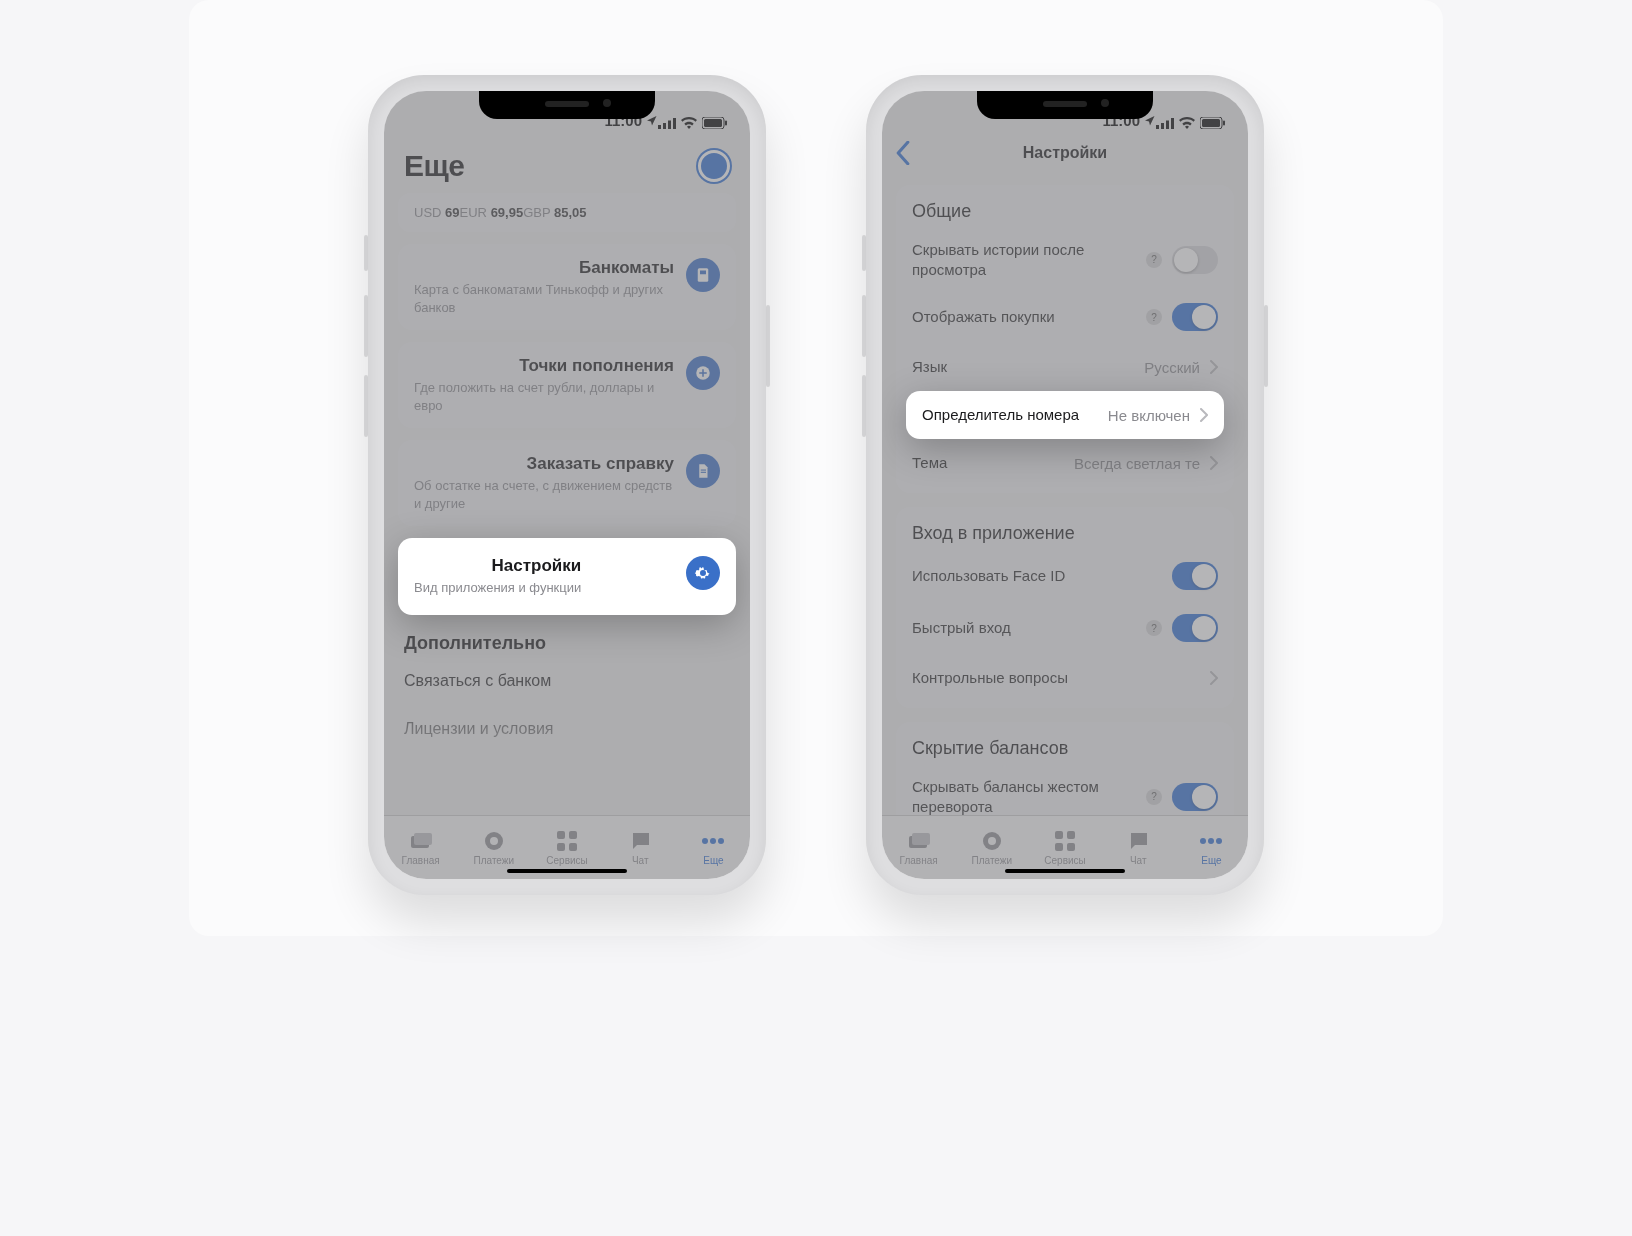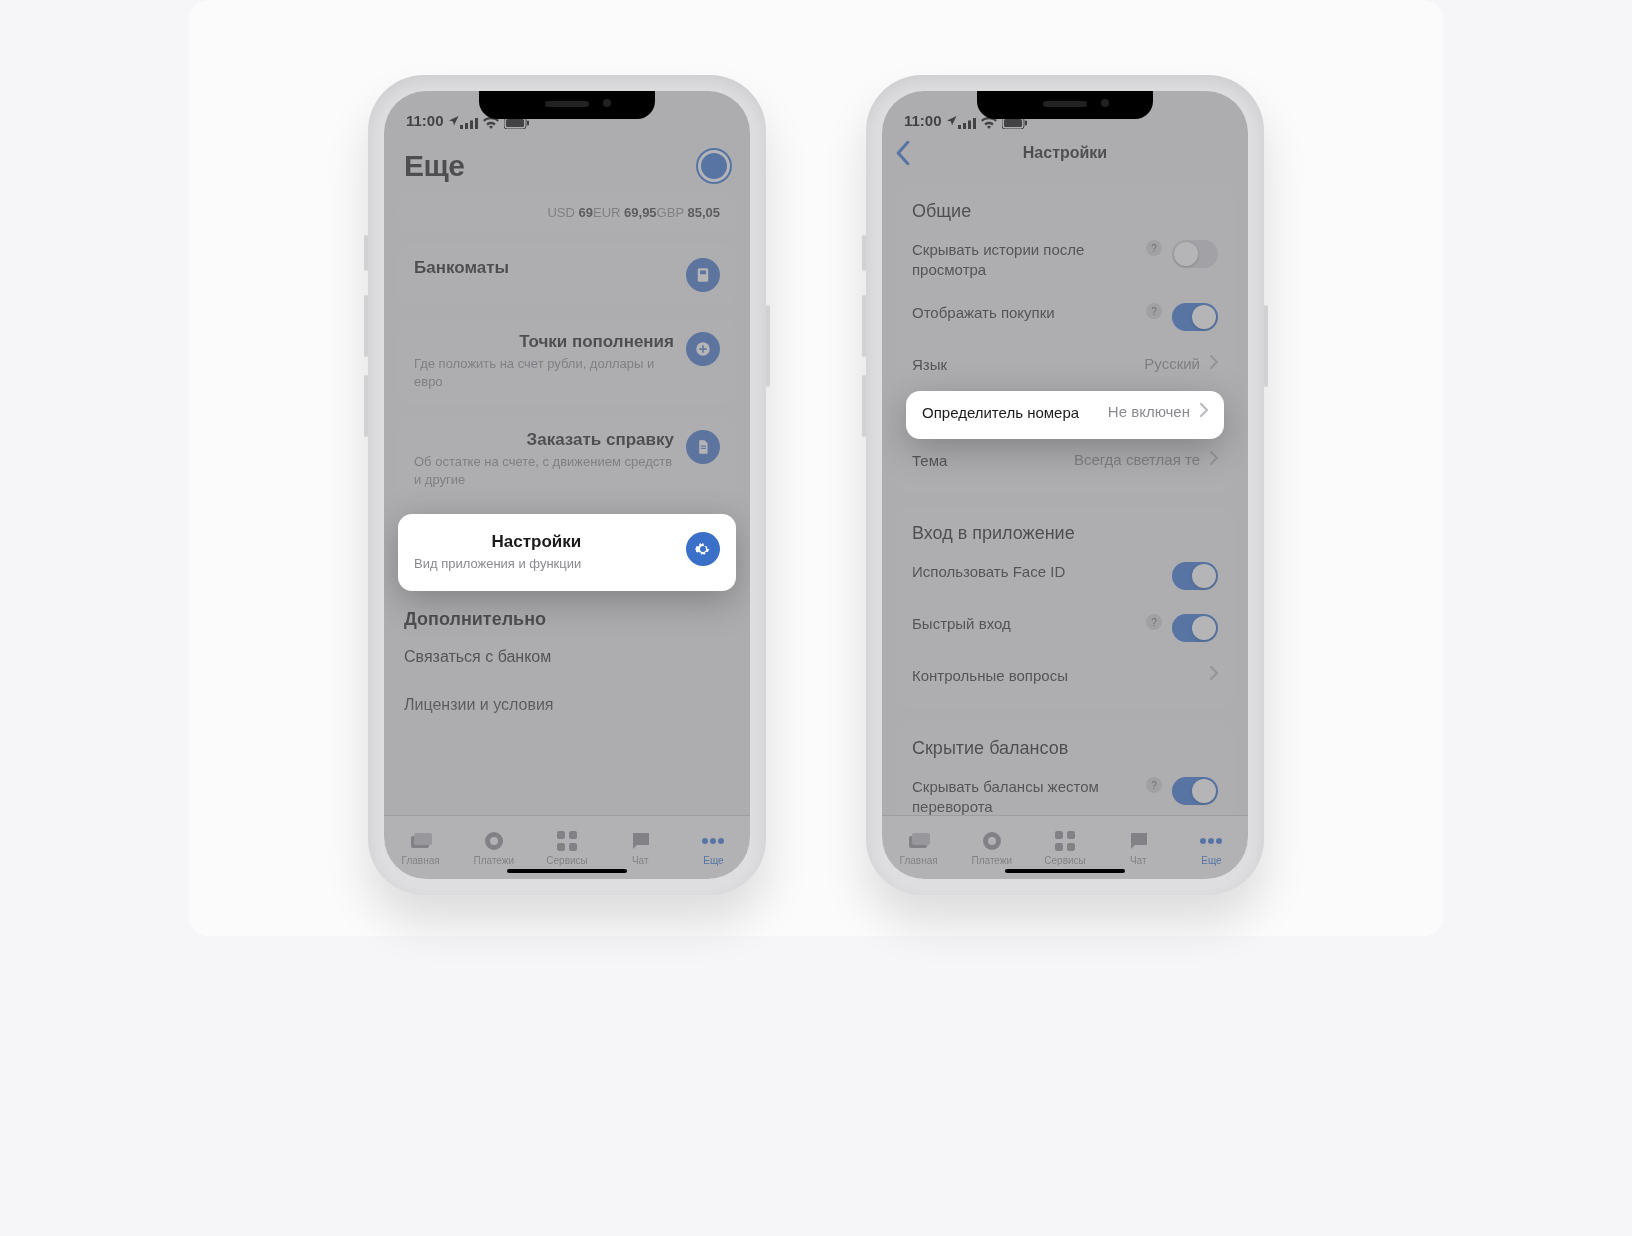--- a/index.html
+++ b/index.html
@@ -14,56 +14,56 @@
   .side-btn.lv2 { left:-4px; top:220px; width:4px; height:62px; }
   .side-btn.lv3 { left:-4px; top:300px; width:4px; height:62px; }
   .side-btn.rp  { right:-4px; top:230px; width:4px; height:82px; }
   .screen { position:absolute; left:16px; right:16px; top:16px; bottom:16px; border-radius:42px; overflow:hidden; background:#ededed; }
   .dim { position:absolute; inset:0; background:rgba(120,120,124,0.55); pointer-events:none; z-index:5; }
   .notch { position:absolute; top:0; left:50%; transform:translateX(-50%); width:176px; height:28px; background:#000; border-bottom-left-radius:18px; border-bottom-right-radius:18px; z-index:9; }
   .notch::before { content:""; position:absolute; left:50%; top:10px; transform:translateX(-50%); width:44px; height:6px; background:#222; border-radius:3px; }
   .notch::after { content:""; position:absolute; left:calc(50% + 36px); top:8px; width:8px; height:8px; background:#222; border-radius:50%; }
   .home-ind { position:absolute; bottom:6px; left:50%; transform:translateX(-50%); width:120px; height:4px; background:#000; border-radius:2px; z-index:9; }
 
-  .status { position:relative; height:40px; display:flex; align-items:flex-end; padding:0 22px 2px; justify-content:flex-start; font-size:15px; font-weight:600; color:#000; z-index:3; }
+  .status { position:relative; height:40px; display:flex; align-items:flex-end; padding:0 22px 2px; justify-content:flex-end; font-size:15px; font-weight:600; color:#000; z-index:3; }
   .status .right { display:flex; align-items:center; gap:5px; }
   .status svg { display:block; }
 
   .content { position:absolute; top:40px; left:0; right:0; bottom:64px; overflow:hidden; }
   .tabbar { position:absolute; left:0; right:0; bottom:0; height:64px; background:#f9f9f9; border-top:1px solid rgba(0,0,0,0.18); display:flex; z-index:3; }
   .tabbar .item { flex:1; display:flex; flex-direction:column; align-items:center; justify-content:center; gap:2px; font-size:10px; color:#8e8e93; }
   .tabbar .item.active { color:#2f6fd3; }
   .tabbar .ico { width:24px; height:24px; display:flex; align-items:center; justify-content:center; }
 
   
   .p1-hdr { padding:18px 20px 10px; display:flex; align-items:center; justify-content:space-between; }
   .p1-hdr h1 { font-size:30px; font-weight:800; letter-spacing:-0.5px; color:#1b1b1d; }
   .avatar { width:32px; height:32px; border-radius:50%; background:#2f6fd3; border:3px solid #fff; box-shadow:0 0 0 2px #2f6fd3; }
-  .rates { margin:0 14px 12px; background:#f0f0f2; border-radius:12px; padding:12px 16px; display:flex; justify-content:flex-end; font-size:13px; color:#8a8a8f; }
+  .rates { margin:0 14px 12px; background:#f0f0f2; border-radius:12px; padding:12px 16px; display:flex; justify-content:flex-start; font-size:13px; color:#8a8a8f; }
   .rates b { color:#3a3a3c; font-weight:600; }
 
   .card { margin:0 14px 12px; background:#f0f0f2; border-radius:14px; padding:14px 16px; display:flex; align-items:flex-start; justify-content:space-between; gap:12px; }
   .card .txt .t { font-size:17px; font-weight:700; color:#1b1b1d; margin-bottom:3px;text-align:right; }
   .card .txt .s { font-size:13px; color:#8a8a8f; line-height:1.35; }
   .card .iconc { width:34px; height:34px; border-radius:50%; background:#3a70c8; display:flex; align-items:center; justify-content:center; flex-shrink:0; }
   .card .iconc svg { width:18px; height:18px; fill:#fff; }
 
   .hl { position:relative; z-index:8; background:#fff !important; box-shadow:0 10px 36px rgba(0,0,0,0.25); padding-top:18px; padding-bottom:18px; }
 
   .sec-label { margin:18px 20px 8px; font-size:18px; font-weight:700; color:#1b1b1d; }
   .link-row { margin:0 14px 10px; background:transparent; padding:10px 6px; font-size:16px; color:#2a2a2c; }
 
   
   .p2-nav { height:44px; display:flex; align-items:center; justify-content:center; position:relative; }
   .p2-nav .back { position:absolute; left:12px; top:10px; }
   .p2-nav .title { font-size:16px; font-weight:600; color:#1b1b1d; }
 
   .group { margin:10px 14px 14px; background:#f0f0f2; border-radius:14px; padding:6px 0; }
   .group .ghdr { font-size:18px; font-weight:400; padding:10px 16px 6px; color:#1b1b1d; }
-  .row { padding:12px 16px; display:flex; justify-content:space-between; gap:10px; min-height:48px; }
+  .row { padding:12px 16px; display:flex; align-items:center; justify-content:space-between; gap:10px; min-height:48px; }
   .row .lab { font-size:15px; color:#2a2a2c; flex:1; line-height:1.3; }
   .row .val { font-size:15px; color:#8a8a8f; }
   .row .chev { color:#b9b9bd; }
   .help { width:16px; height:16px; border-radius:50%; background:rgba(0,0,0,0.12); color:#666; font-size:10px; display:flex; align-items:center; justify-content:center; }
 
   .toggle { width:46px; height:28px; border-radius:14px; position:relative; }
   .toggle.off { background:#d5d5d9; }
   .toggle.on  { background:#2f6fd3; }
   .toggle::after { content:""; position:absolute; top:2px; width:24px; height:24px; background:#fff; border-radius:50%; box-shadow:0 1px 3px rgba(0,0,0,0.3); }
   .toggle.off::after { left:2px; }
@@ -122,20 +122,21 @@
 
       <div class="rates">
         <span><span>USD</span> <b>69</b></span>
         <span><span>EUR</span> <b>69,95</b></span>
         <span><span>GBP</span> <b>85,05</b></span>
       </div>
 
       <div class="card">
         <div class="txt">
                 <div class="t">Банкоматы</div>
+                <div class="s">Карта с банкоматами Тинькофф и других банков</div>
               </div>
         <div class="iconc">
                 <svg viewBox="0 0 24 24">
                   <rect x="5" y="3" width="14" height="18" rx="2"></rect>
                   <rect x="8" y="6" width="8" height="5" fill="#3a70c8"></rect>
                 </svg>
               </div>
       </div>
       <div class="card">
         <div class="txt">

